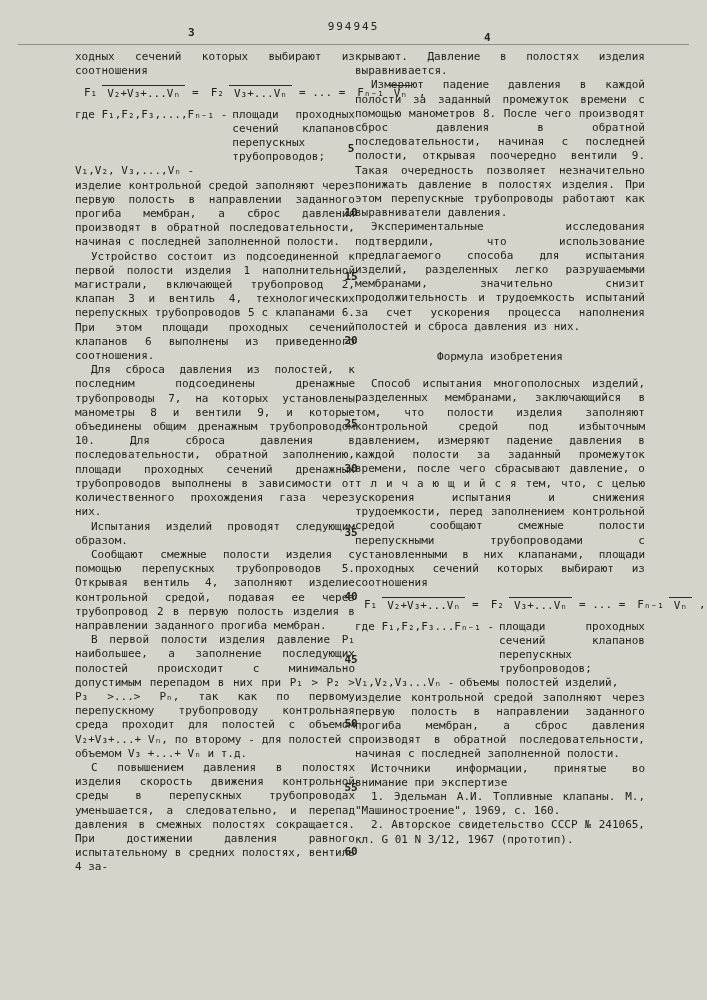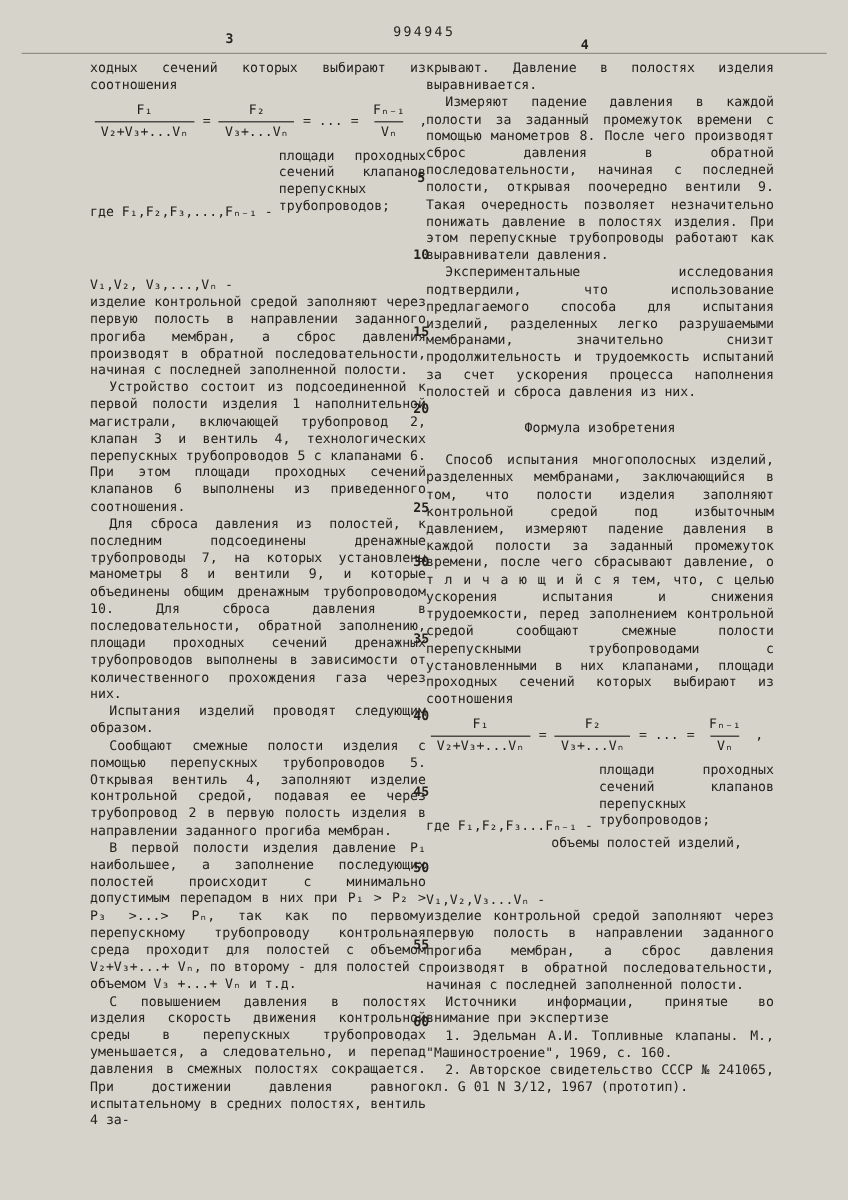--- a/index.html
+++ b/index.html
@@ -19,24 +19,24 @@
   .patent-no{position:absolute;left:50%;transform:translateX(-50%);top:0;letter-spacing:2px;}
   .pg-right{position:absolute;left:484px;top:11px;font-weight:bold;}
   .header-rule{position:absolute;top:44px;left:18px;width:671px;height:1px;background:#57544e;opacity:.55;}
   .columns{position:absolute;top:50px;left:75px;width:596px;display:flex;}
   .col{text-align:justify;}
   .col-left{width:280px;}
   .col-right{width:290px;}
   .para{margin:0;text-indent:16px;}
   .para.noindent{text-indent:0;}
   .def{display:flex;margin:0;}
-  .def-label{white-space:nowrap;margin-right:5px;margin-top:47px;}
+  .def-label{white-space:nowrap;margin-right:5px;}
   .def-text{flex:1;text-align:justify;}
   .formula{display:flex;align-items:center;gap:7px;margin:7px 0 6px 4px;}
-  .frac{display:inline-flex;flex-direction:column;align-items:center;}
+  .frac{display:inline-flex;flex-direction:row;align-items:center;}
   .frac .num{padding:0 5px 1px;}
   .frac .den{border-top:1px solid #2c2a27;padding:1px 5px 0;}
   .op{white-space:nowrap;}
   .heading{text-align:center;margin:16px 0 13px;text-indent:0;}
   .gutter{position:absolute;left:336px;top:0;width:30px;height:1000px;}
   .gutter span{position:absolute;left:0;width:30px;text-align:center;font-weight:bold;}
   .gutter span:nth-child(1){top:142px;}
   .gutter span:nth-child(2){top:206px;}
   .gutter span:nth-child(3){top:270px;}
   .gutter span:nth-child(4){top:334px;}

